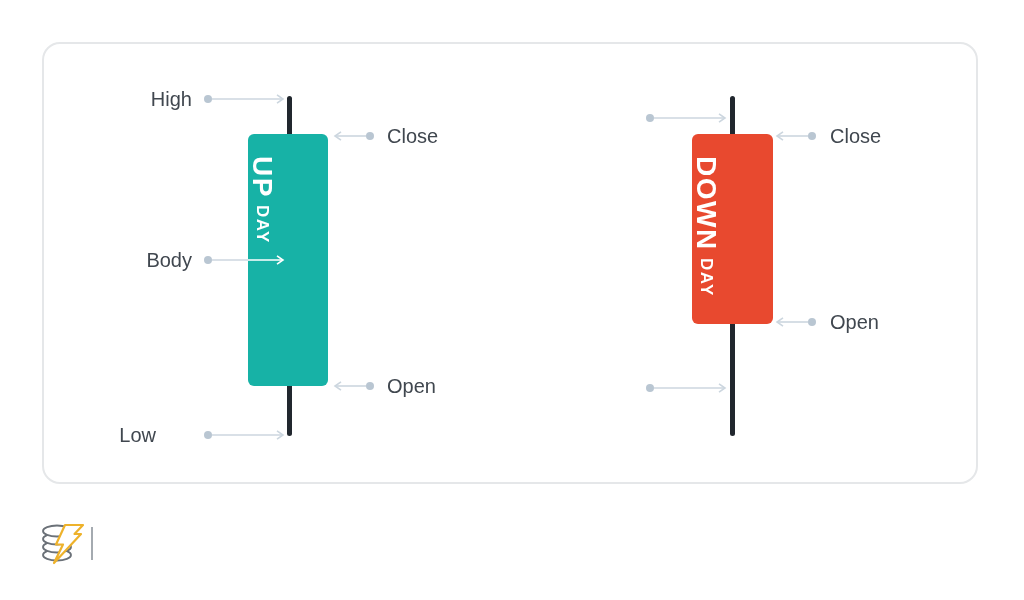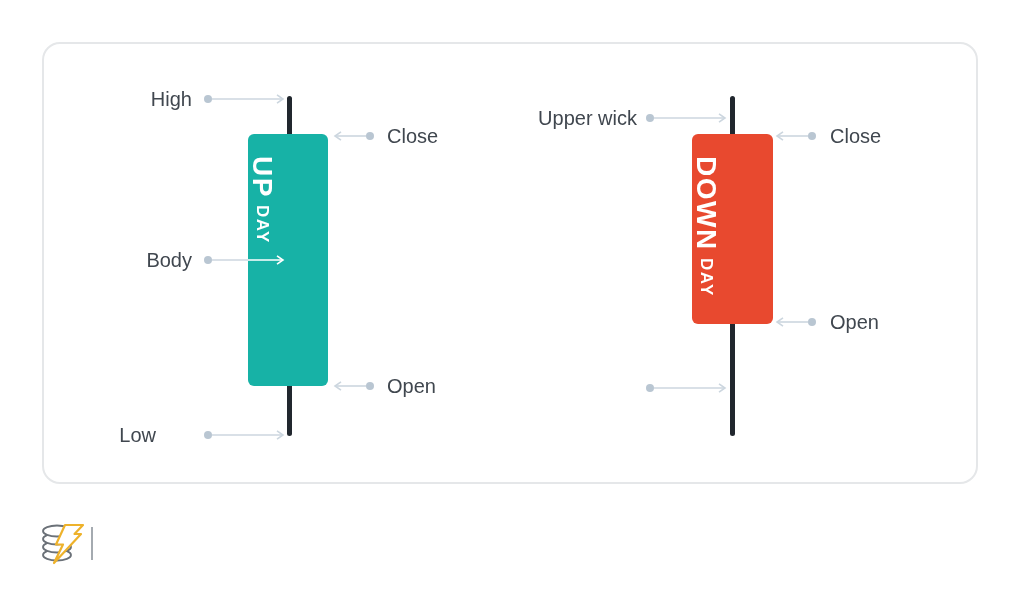--- a/index.html
+++ b/index.html
@@ -106,21 +106,20 @@
       <span class="big">DOWN</span><span class="small">DAY</span>
     </div>
   </div>
 
   <div class="lbl lbl-high">High</div>
   <div class="lbl lbl-close-l">Close</div>
   <div class="lbl lbl-body">Body</div>
   <div class="lbl lbl-open-l">Open</div>
   <div class="lbl lbl-low">Low</div>
 
-  <div class="lbl lbl-upperwick">Upper wick</div>
   <div class="lbl lbl-close-r">Close</div>
   <div class="lbl lbl-open-r">Open</div>
 
   <div class="ar ar-high">
     <svg width="84" height="12" viewBox="0 0 84 12">
       <circle cx="5" cy="6" r="4"></circle>
         <line x1="9" y1="6" x2="80" y2="6"></line>
       <path d="M74 1.8 L80 6 L74 10.2"></path>
     </svg>
   </div>

